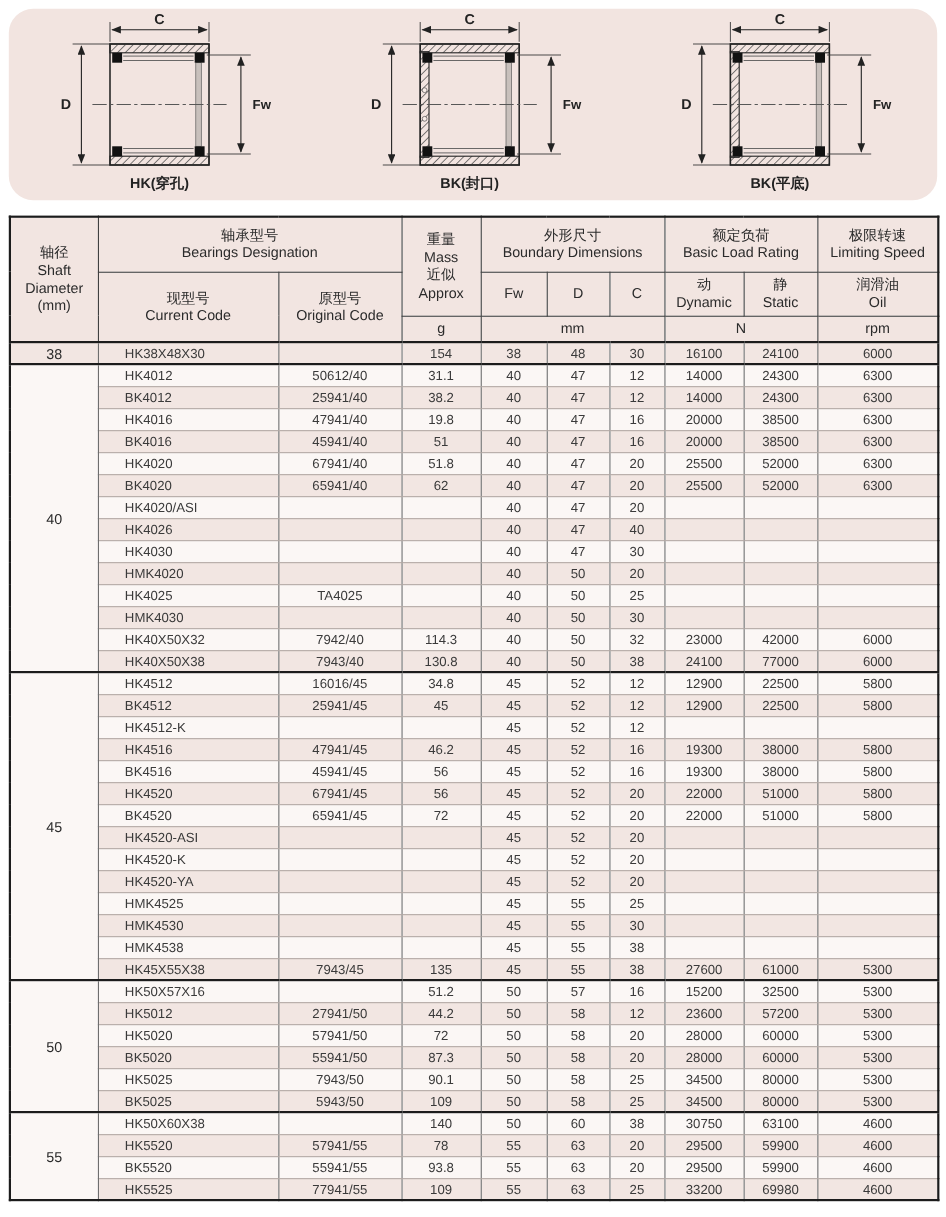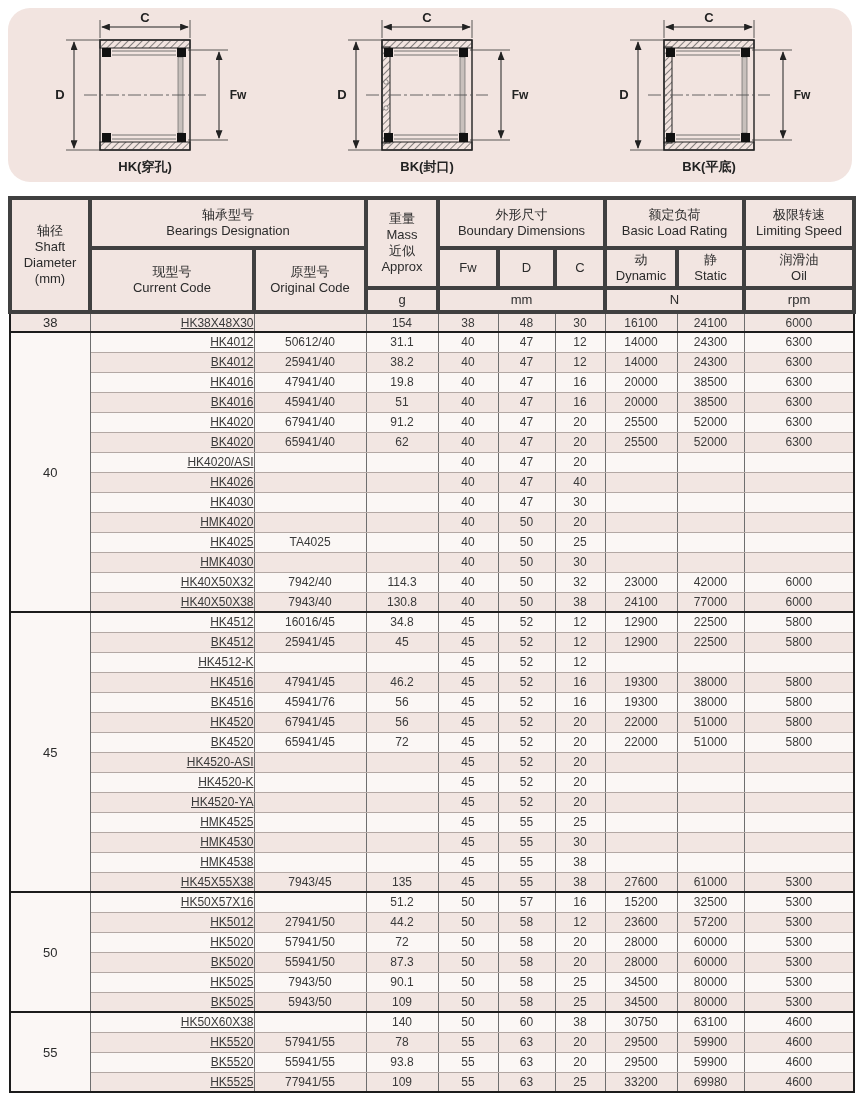--- a/index.html
+++ b/index.html
@@ -32,21 +32,21 @@
     border:2px solid #1c1c1c;
   }
   .spec th, .spec td {
     border-left:1px solid #6e6e6e;
     border-right:1px solid #6e6e6e;
     text-align:center;
     vertical-align:middle;
     overflow:hidden;
   }
   .spec thead th {
-    border:4px solid #404040;
+    border:1px solid #404040;
     background:var(--header-bg,#f2e5e1);
     font-size:13px;
     font-weight:normal;
     color:#2b2b2b;
     white-space:pre-line;
     line-height:1.25;
   }
   .spec thead tr.h1 th { height:50px; }
   .spec thead tr.h2 th { height:40px; }
   .spec thead tr.h3 th { height:24px; font-size:13px; }
@@ -58,21 +58,21 @@
     border-bottom:1px solid #b3a8a4;
     line-height:1;
   }
   .spec tbody tr.even td { background:var(--row-pink,#f2e6e2); }
   .spec tbody tr.odd  td { background:var(--row-light,#fbf7f5); }
   .spec tbody td.shaft {
     font-size:13px;
     background:var(--row-light,#f7efec);
     color:#2b2b2b;
   }
-  .spec tbody td.code { text-align:right; padding-left:24px;text-decoration:underline; }
+  .spec tbody td.code { text-align:left; padding-left:24px; }
   .spec tbody tr:first-child td { border-top:2px solid #1c1c1c; }
   .spec tbody tr.gstart td { border-top:2px solid #1c1c1c; }
 </style>
 </head>
 <body style="--banner-bg: #f2e4e0; --header-bg: #f2e5e1; --row-pink: #f2e6e2; --row-light: #fbf7f5;">
 
 <div class="banner" id="banner">
     <svg class="diagram" width="220" height="170" viewBox="0 0 220 170">
     <defs>
       <pattern id="hatch0" width="5" height="5" patternUnits="userSpaceOnUse" patternTransform="rotate(45)">
@@ -322,21 +322,21 @@
         <td>40</td>
         <td>47</td>
         <td>16</td>
         <td>20000</td>
         <td>38500</td>
         <td>6300</td>
       </tr>
       <tr class="odd">
         <td class="code">HK4020</td>
         <td>67941/40</td>
-        <td>91.2</td>
+        <td>51.8</td>
         <td>40</td>
         <td>47</td>
         <td>20</td>
         <td>25500</td>
         <td>52000</td>
         <td>6300</td>
       </tr>
       <tr class="even">
         <td class="code">BK4020</td>
         <td>65941/40</td>
@@ -476,21 +476,21 @@
         <td>46.2</td>
         <td>45</td>
         <td>52</td>
         <td>16</td>
         <td>19300</td>
         <td>38000</td>
         <td>5800</td>
       </tr>
       <tr class="odd">
         <td class="code">BK4516</td>
-        <td>45941/76</td>
+        <td>45941/45</td>
         <td>56</td>
         <td>45</td>
         <td>52</td>
         <td>16</td>
         <td>19300</td>
         <td>38000</td>
         <td>5800</td>
       </tr>
       <tr class="even">
         <td class="code">HK4520</td>

